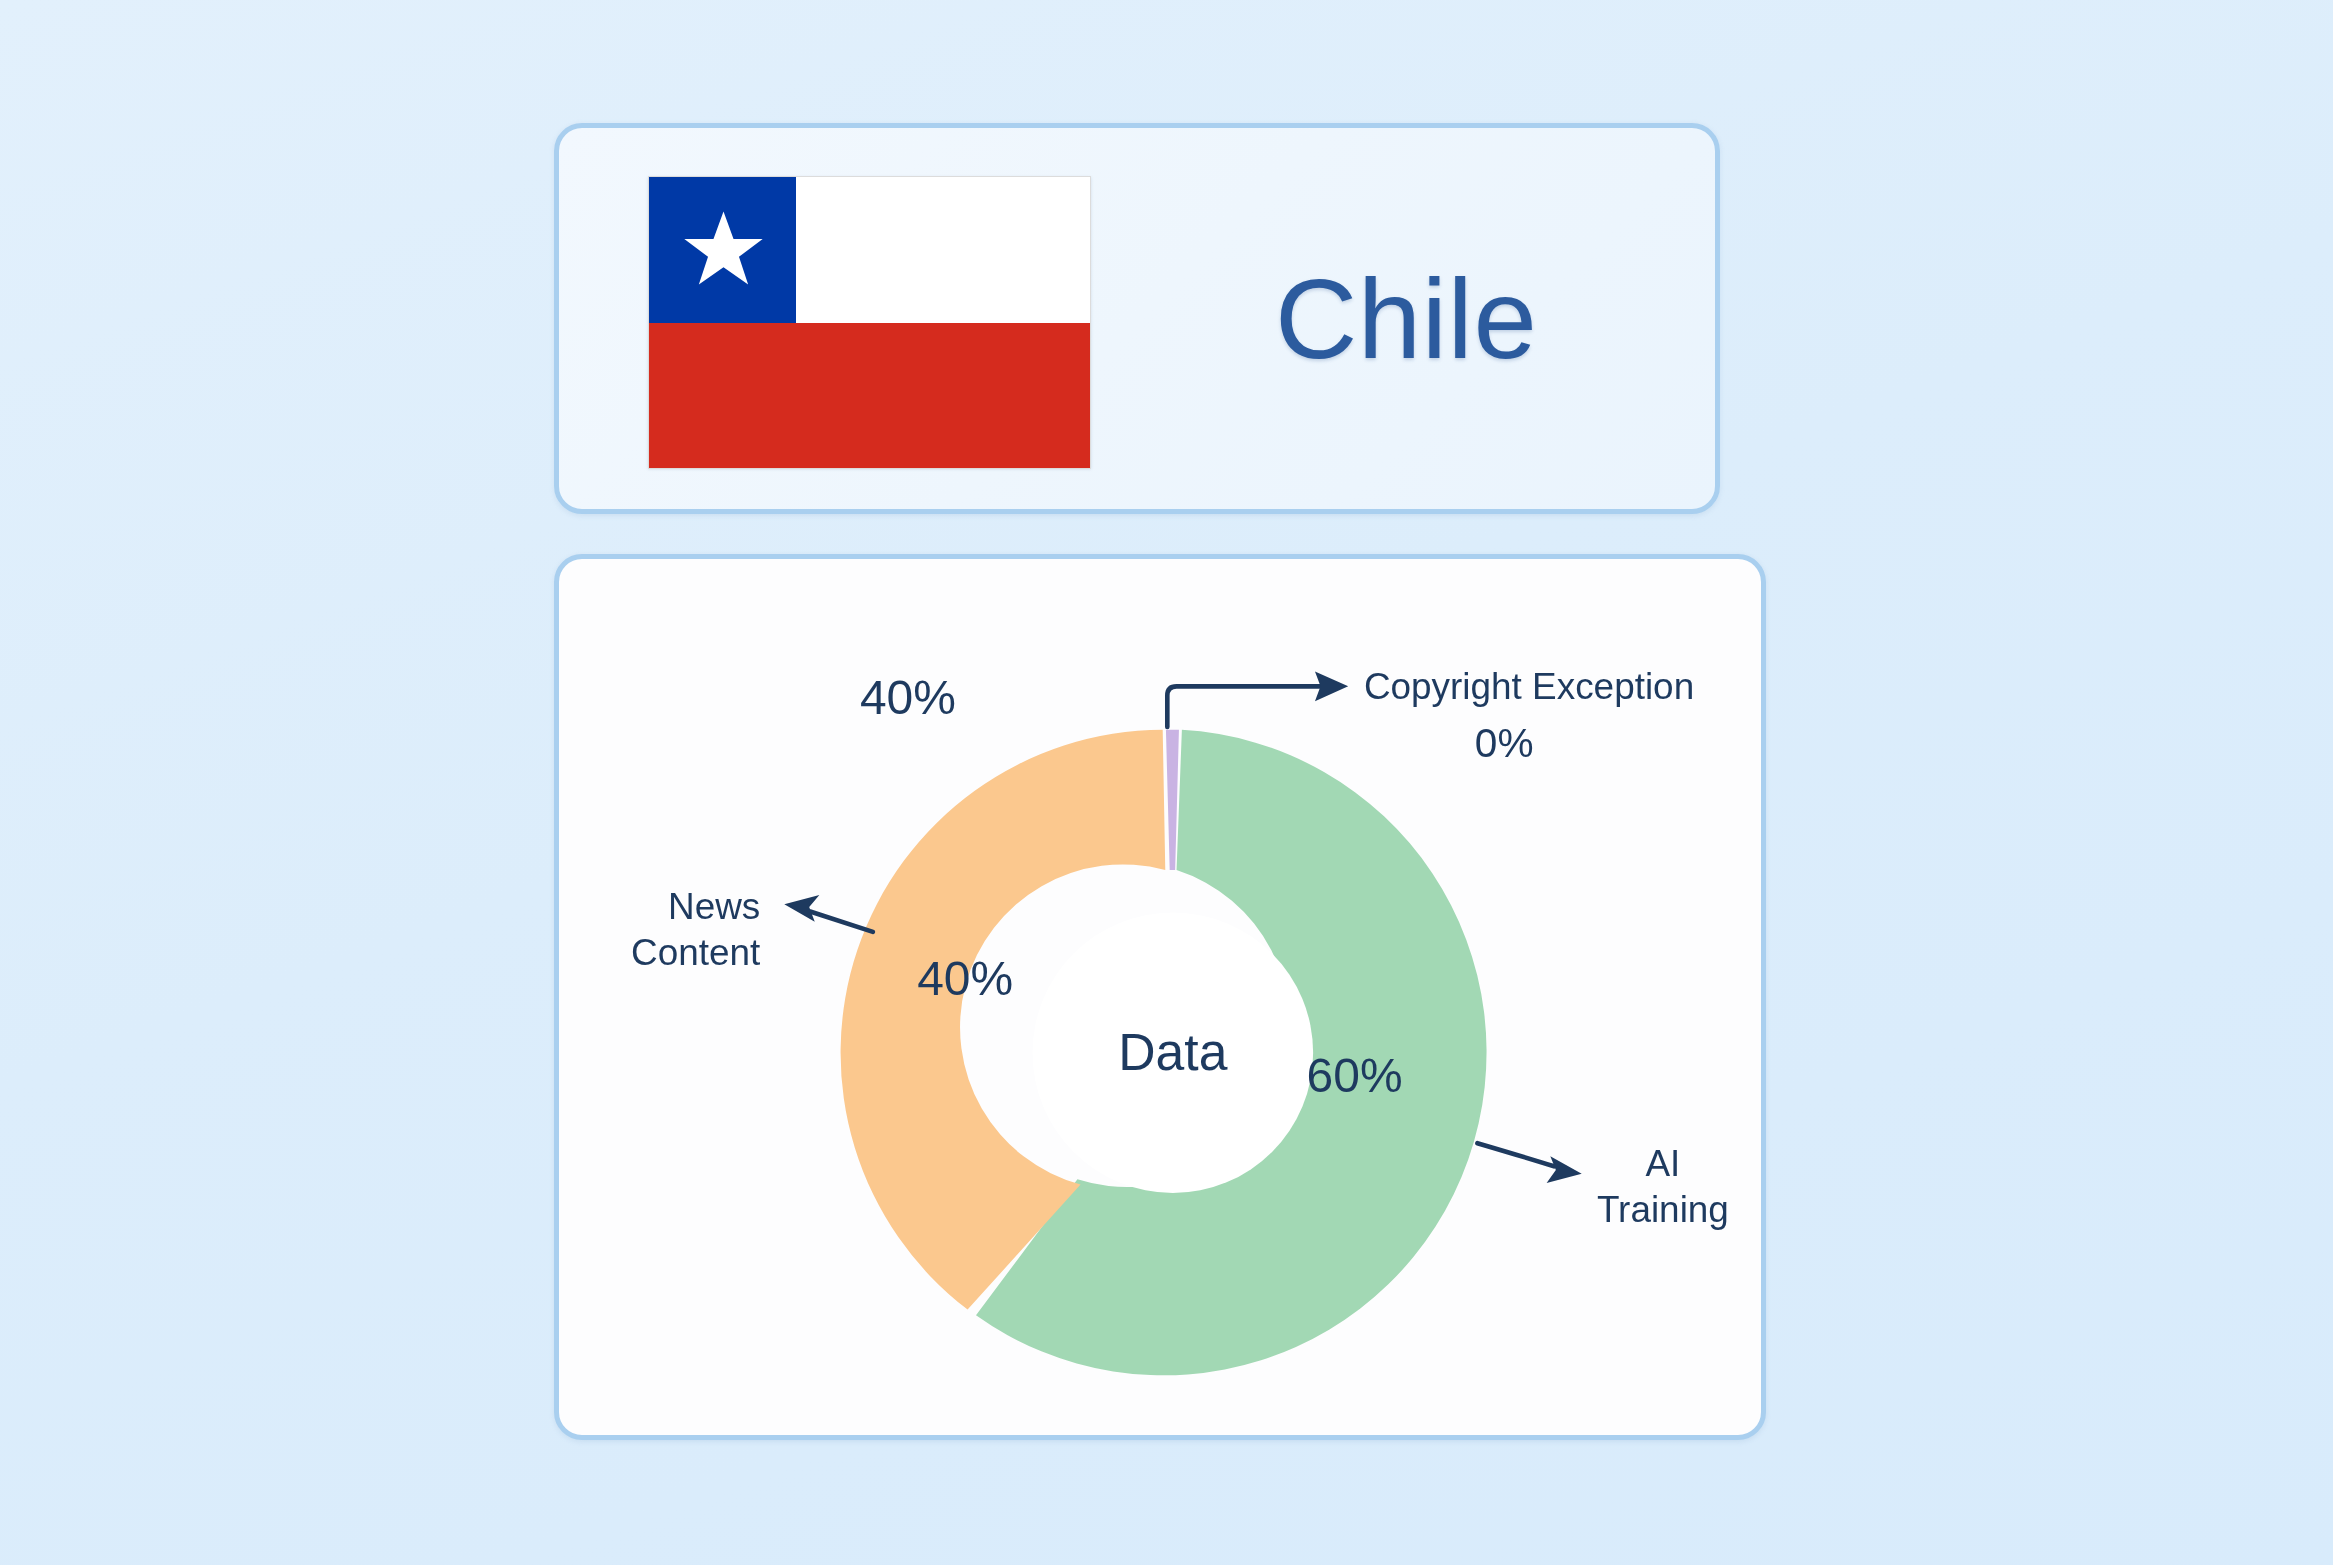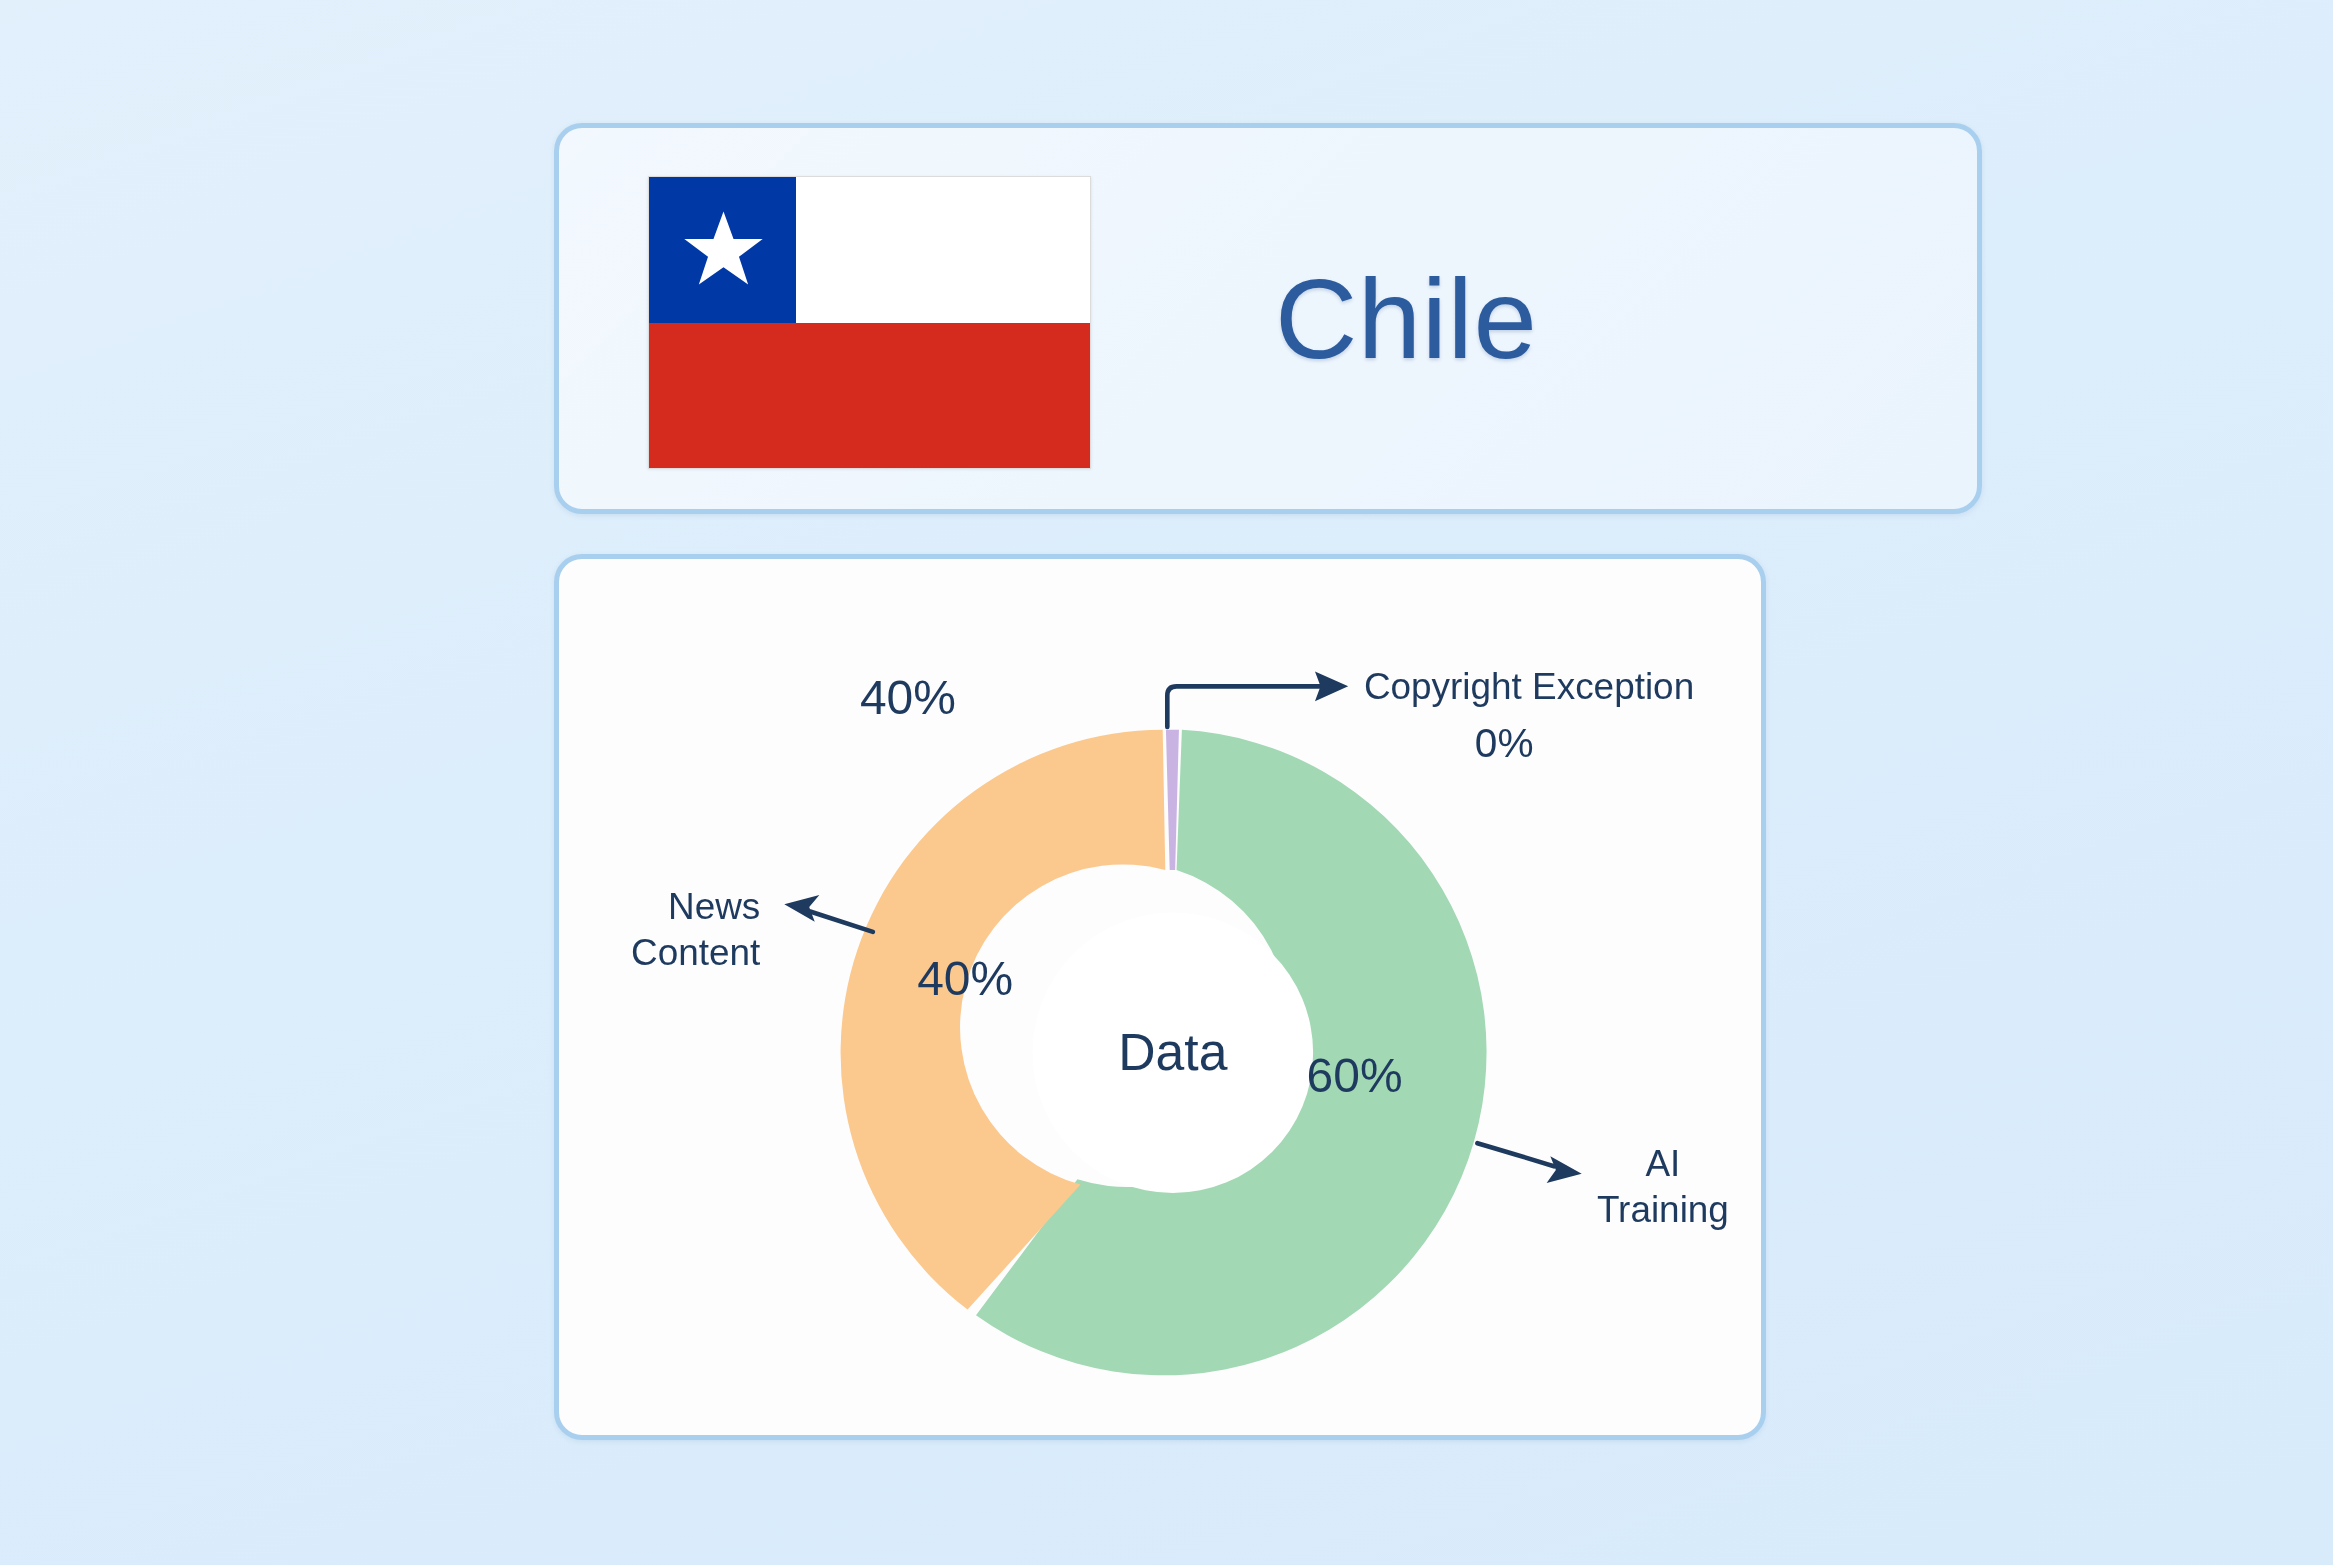--- a/index.html
+++ b/index.html
@@ -28,21 +28,21 @@
     position: absolute;
     border: 5.5px solid #a9cfef;
     border-radius: 28px;
     box-sizing: border-box;
     box-shadow: 0 1.8px 5.5px rgba(120,160,200,0.18);
   }
 
   #flag-card {
     left: 554px;
     top: 123px;
-    width: 1428px;
+    width: 1166px;
     height: 391px;
     background: linear-gradient(135deg, #f2f8fe 0%, #eef6fd 50%, #eaf4fd 100%);
     display: flex;
     align-items: center;
   }
 
   #chart-card {
     left: 554px;
     top: 554px;
     width: 1212px;

